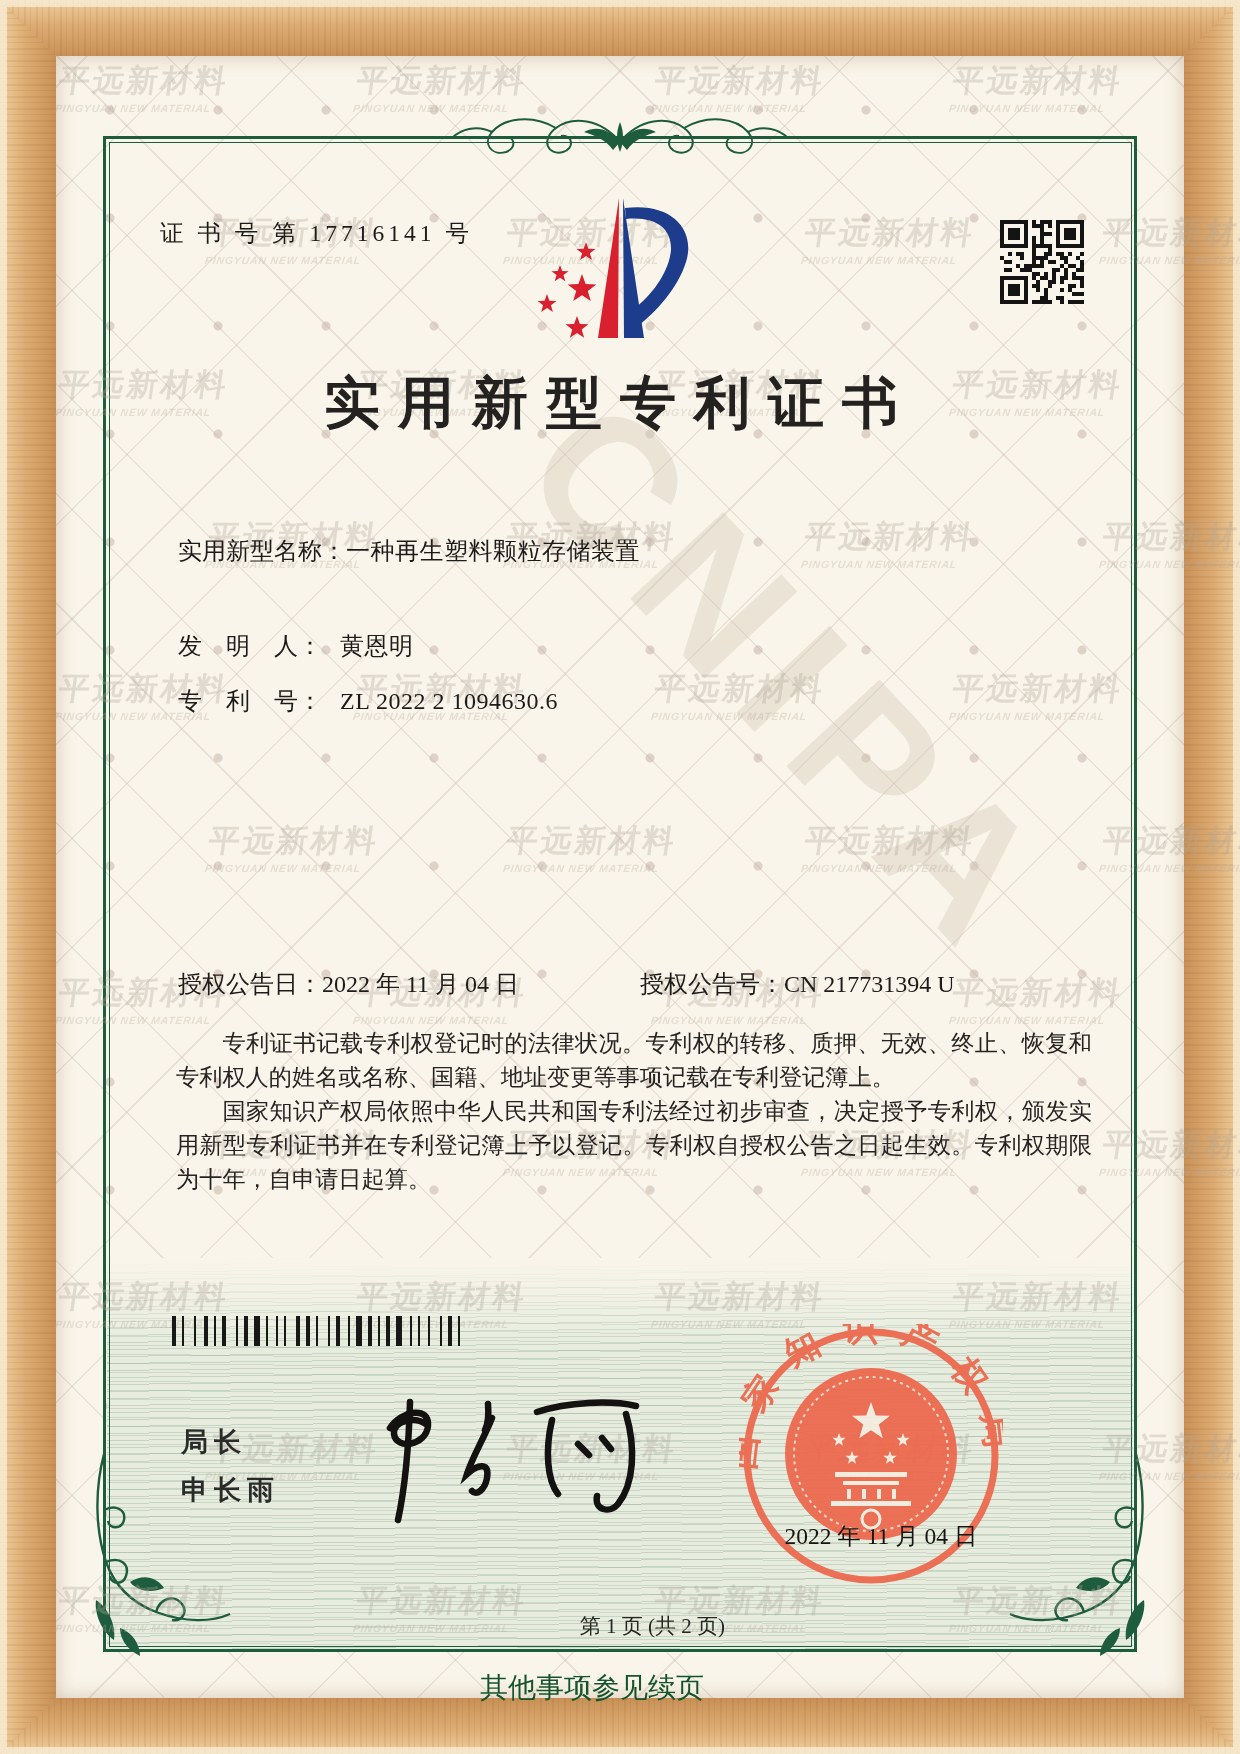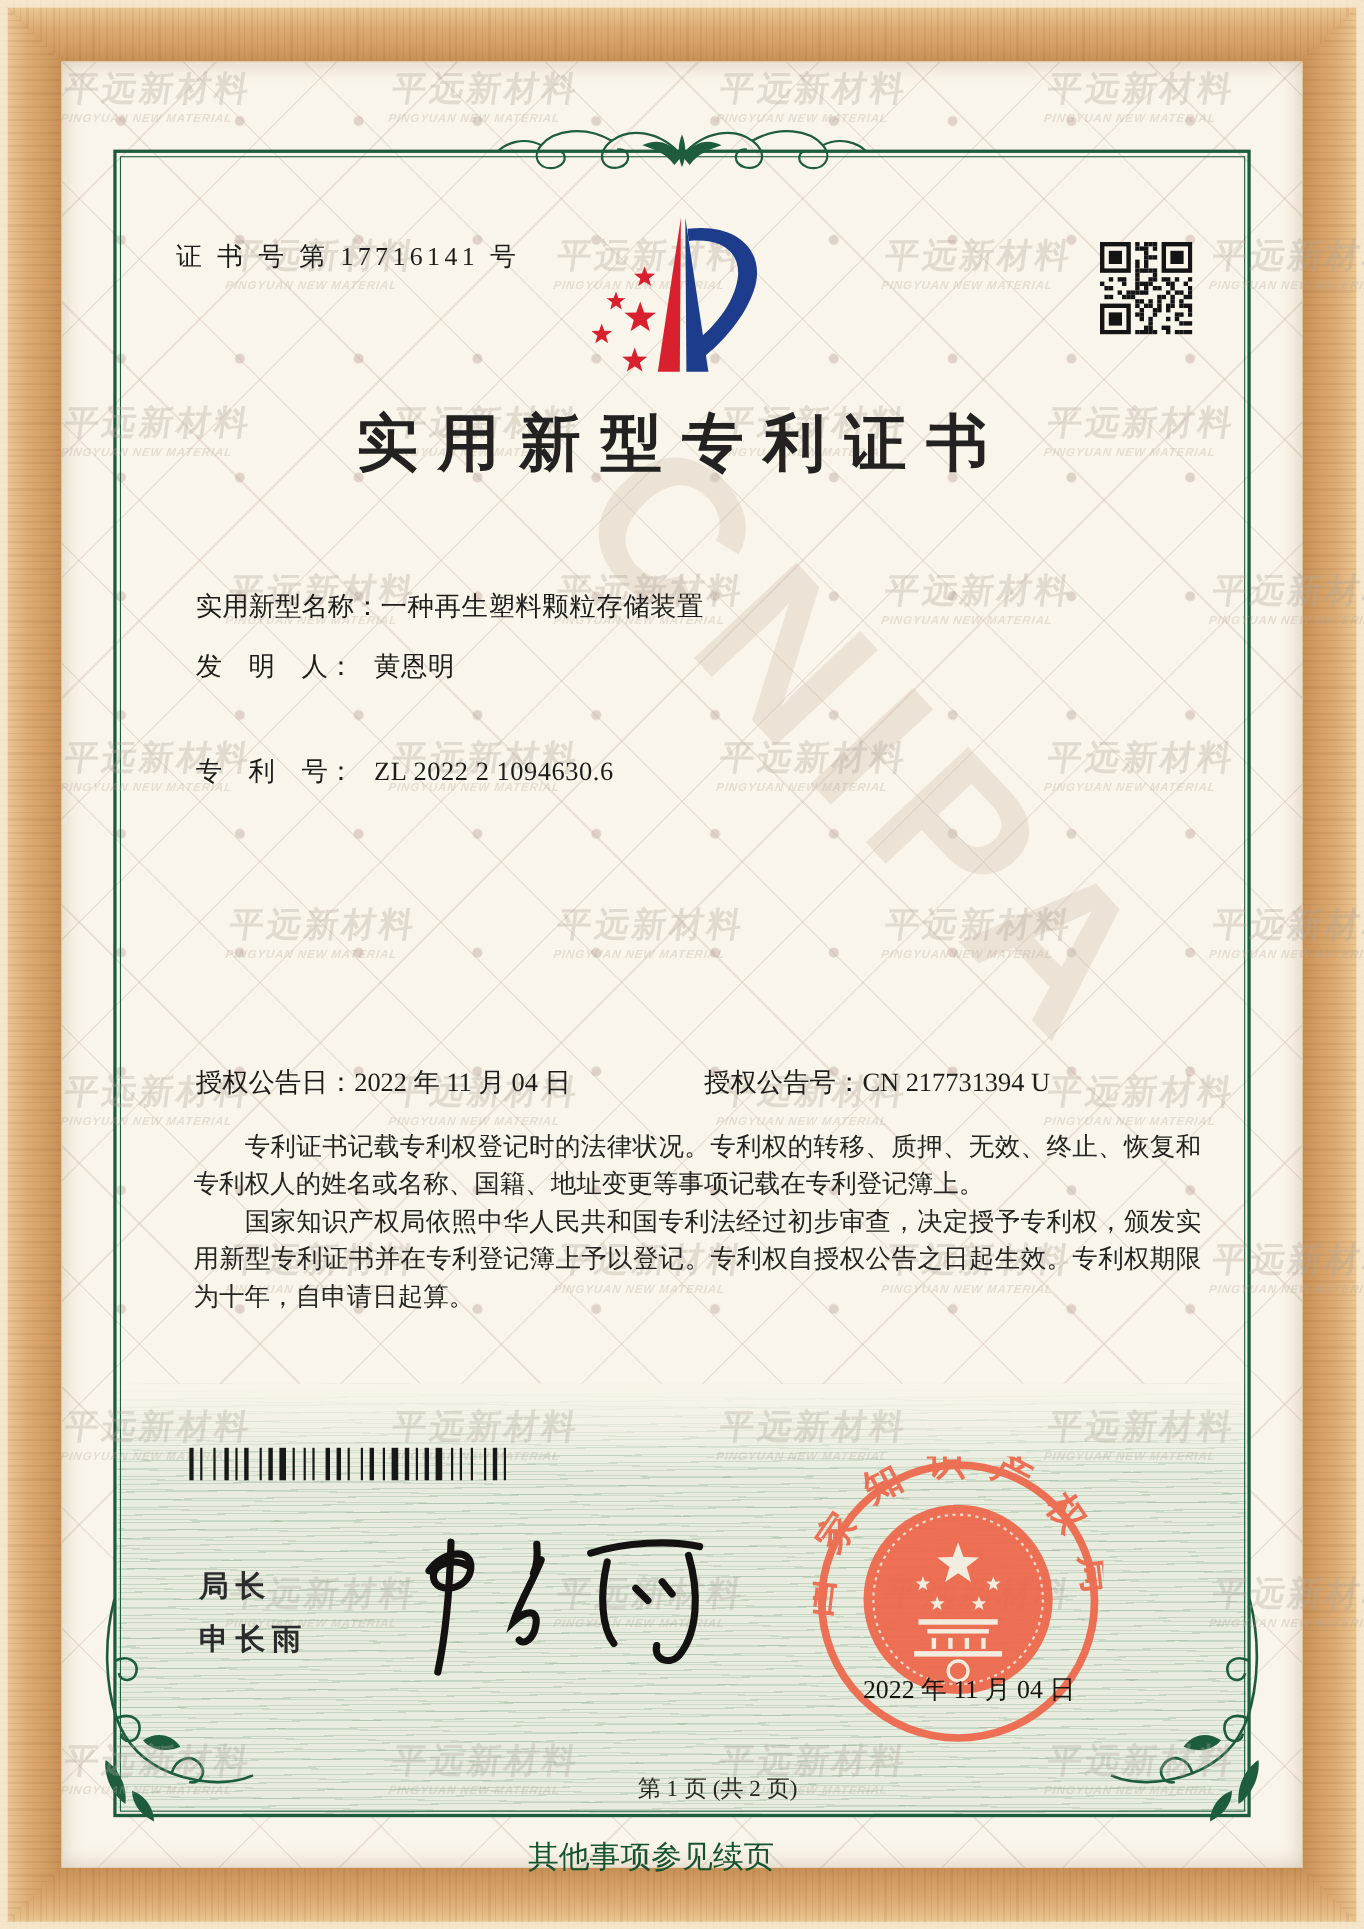--- a/index.html
+++ b/index.html
@@ -450,21 +450,21 @@
         <rect x="64" y="8" width="12" height="12" fill="#141414"></rect>
         <rect x="0" y="56" width="28" height="28" fill="#141414"></rect>
         <rect x="4" y="60" width="20" height="20" fill="#faf5ea"></rect>
         <rect x="8" y="64" width="12" height="12" fill="#141414"></rect>
       </svg></div>
   <div class="abs" id="title">实用新型专利证书</div>
 
   <div class="abs field" style="top:535px">
     <span class="flabel">实用新型名称：</span><span class="fvalue">一种再生塑料颗粒存储装置</span>
   </div>
-  <div class="abs field" style="top:590px">
+  <div class="abs field" style="top:630px">
     <span class="flabel">发　明　人：</span><span class="fvalue">黄恩明</span>
   </div>
   <div class="abs field" style="top:685px">
     <span class="flabel">专　利　号：</span><span class="fvalue">ZL 2022 2 1094630.6</span>
   </div>
   <div class="abs" id="grant-row">
     <span>授权公告日：</span><span>2022 年 11 月 04 日</span>
     <span id="grant-no-group">
       <span>授权公告号：</span><span>CN 217731394 U</span>
     </span>

